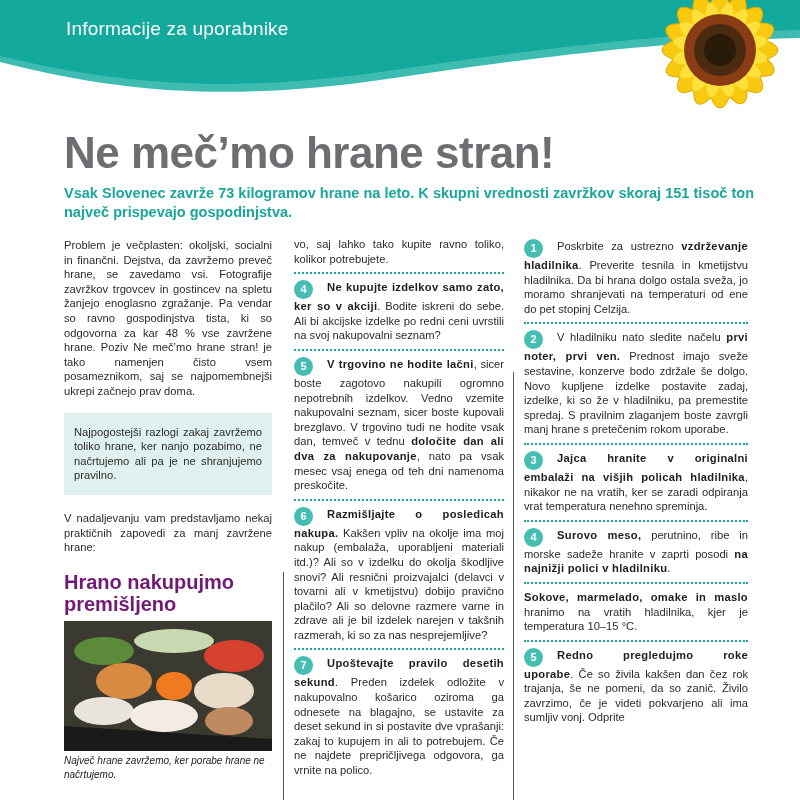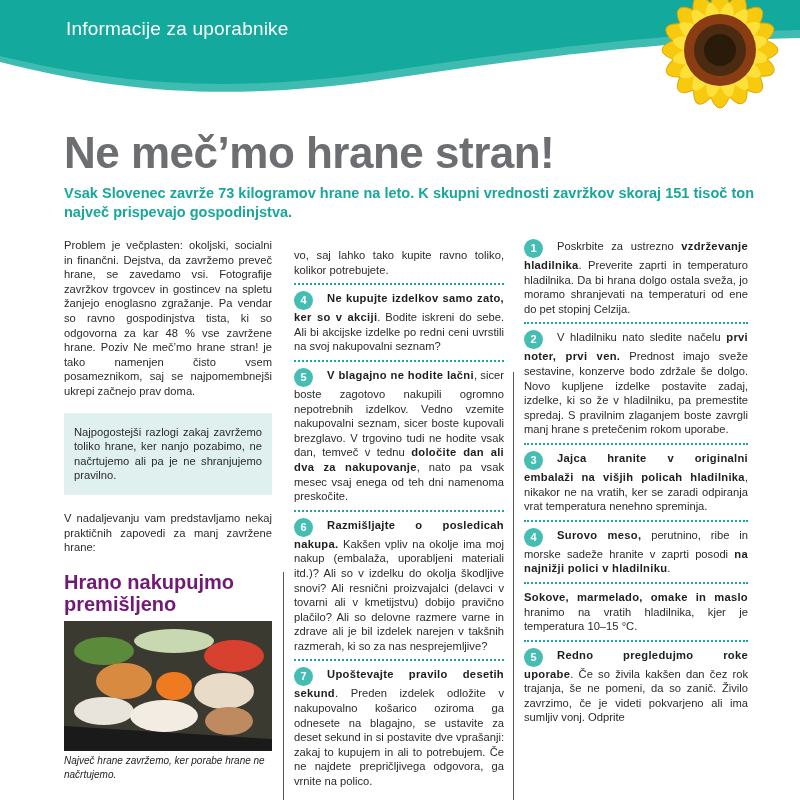--- a/index.html
+++ b/index.html
@@ -14,21 +14,21 @@
 
   
   .sunflower { position: absolute; left: 600px; top: -20px; width: 240px; height: 200px; }
 
   .headline { position: absolute; left: 64px; top: 128px; font-family: "Liberation Sans", sans-serif; font-weight: bold; font-size: 44px; color: #6d6e71; letter-spacing: -0.5px; white-space: nowrap; }
   .lead { position: absolute; left: 64px; top: 184px; width: 690px; font-family: "Liberation Sans", sans-serif; font-weight: bold; font-size: 14.5px; line-height: 19px; color: #1aa79b; text-align: justify; }
 
   .col { position: absolute; font-family: "Liberation Sans", sans-serif; font-size: 11.2px; line-height: 14.6px; color: #2b2b2b; }
   .col p { text-align: justify; hyphens: manual; }
   .col1 { left: 64px; top: 238px; width: 208px; }
-  .col2 { left: 294px; top: 244px; width: 210px; }
+  .col2 { left: 294px; top: 233px; width: 210px; }
   .col3 { left: 524px; top: 233px; width: 224px; }
 
   .divider-v { position: absolute; width: 1px; background: #555; }
 
   .callout { background: #dff0ee; padding: 12px 10px 12px 10px; margin: 14px 0 16px; }
   .callout p { text-align: justify; }
 
   .section-heading { font-family: "Liberation Sans", sans-serif; font-weight: bold; font-size: 20px; line-height: 22px; color: #701a75; margin-top: 16px; }
 
   .photo { width: 208px; height: 130px; margin-top: 6px; position: relative; overflow: hidden; background: #2a2a2a; }
@@ -114,33 +114,33 @@
 <div class="divider-v" style="left:513px; top:372px; height:428px;"></div>
 
 <div class="col col2">
   <div class="tip" style="padding-top:4px;">
     <p>vo, saj lahko tako kupite ravno toliko, kolikor potrebujete.</p>
   </div>
   <div class="tip">
     <p><span class="num">4</span><b>Ne kupujte izdelkov samo zato, ker so v akciji</b><span>. Bodite iskreni do sebe. Ali bi akcijske izdelke po redni ceni uvrstili na svoj nakupovalni seznam?</span></p>
   </div>
   <div class="tip">
-    <p><span class="num">5</span><b>V blagajno ne hodite lačni</b><span>, sicer boste zagotovo nakupili ogromno nepotrebnih izdelkov. Vedno vzemite nakupovalni seznam, sicer boste kupovali brezglavo. V trgovino tudi ne hodite vsak dan, temveč v tednu </span><b>določite dan ali dva za nakupovanje</b><span>, nato pa vsak mesec vsaj enega od teh dni namenoma preskočite.</span></p>
+    <p><span class="num">5</span><b>V trgovino ne hodite lačni</b><span>, sicer boste zagotovo nakupili ogromno nepotrebnih izdelkov. Vedno vzemite nakupovalni seznam, sicer boste kupovali brezglavo. V trgovino tudi ne hodite vsak dan, temveč v tednu </span><b>določite dan ali dva za nakupovanje</b><span>, nato pa vsak mesec vsaj enega od teh dni namenoma preskočite.</span></p>
   </div>
   <div class="tip">
     <p><span class="num">6</span><b>Razmišljajte o posledicah nakupa.</b><span> Kakšen vpliv na okolje ima moj nakup (embalaža, uporabljeni materiali itd.)? Ali so v izdelku do okolja škodljive snovi? Ali resnični proizvajalci (delavci v tovarni ali v kmetijstvu) dobijo pravično plačilo? Ali so delovne razmere varne in zdrave ali je bil izdelek narejen v takšnih razmerah, ki so za nas nesprejemljive?</span></p>
   </div>
   <div class="tip">
     <p><span class="num">7</span><b>Upoštevajte pravilo desetih sekund</b><span>. Preden izdelek odložite v nakupovalno košarico oziroma ga odnesete na blagajno, se ustavite za deset sekund in si postavite dve vprašanji: zakaj to kupujem in ali to potrebujem. Če ne najdete prepričljivega odgovora, ga vrnite na polico.</span></p>
   </div>
 </div>
 
 <div class="col col3">
   <div class="tip">
-    <p><span class="num">1</span><span>Poskrbite za ustrezno </span><b>vzdrževanje hladilnika</b><span>. Preverite zaprti in temperaturo hladilnika. Da bi hrana dolgo ostala sveža, jo moramo shranjevati na temperaturi od ene do pet stopinj Celzija.</span></p>
+    <p><span class="num">1</span><span>Poskrbite za ustrezno </span><b>vzdrževanje hladilnika</b><span>. Preverite tesnila in kmetijstvu hladilnika. Da bi hrana dolgo ostala sveža, jo moramo shranjevati na temperaturi od ene do pet stopinj Celzija.</span></p>
   </div>
   <div class="tip">
     <p><span class="num">2</span><span>V hladilniku nato sledite načelu </span><b>prvi noter, prvi ven.</b><span> Prednost imajo sveže sestavine, konzerve bodo zdržale še dolgo. Novo kupljene izdelke postavite zadaj, izdelke, ki so že v hladilniku, pa premestite spredaj. S pravilnim zlaganjem boste zavrgli manj hrane s pretečenim rokom uporabe.</span></p>
   </div>
   <div class="tip">
     <p><span class="num">3</span><b>Jajca hranite v originalni embalaži na višjih policah hladilnika</b><span>, nikakor ne na vratih, ker se zaradi odpiranja vrat temperatura nenehno spreminja.</span></p>
   </div>
   <div class="tip">
     <p><span class="num">4</span><b>Surovo meso,</b><span> perutnino, ribe in morske sadeže hranite v zaprti posodi </span><b>na najnižji polici v hladilniku</b><span>.</span></p>
   </div>

